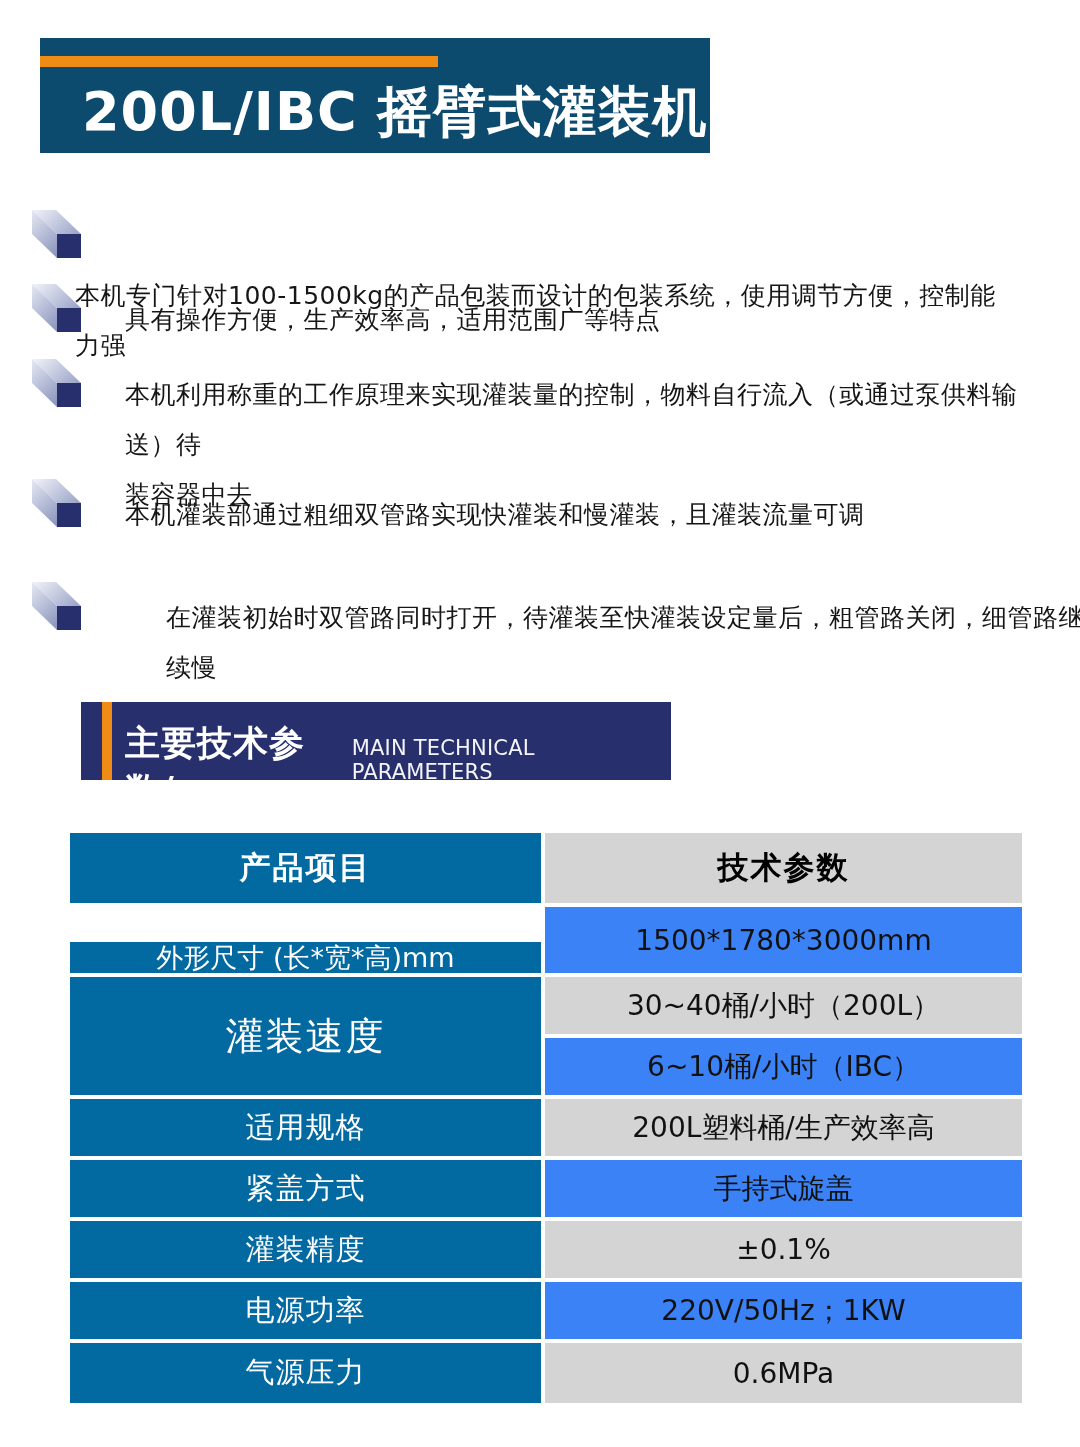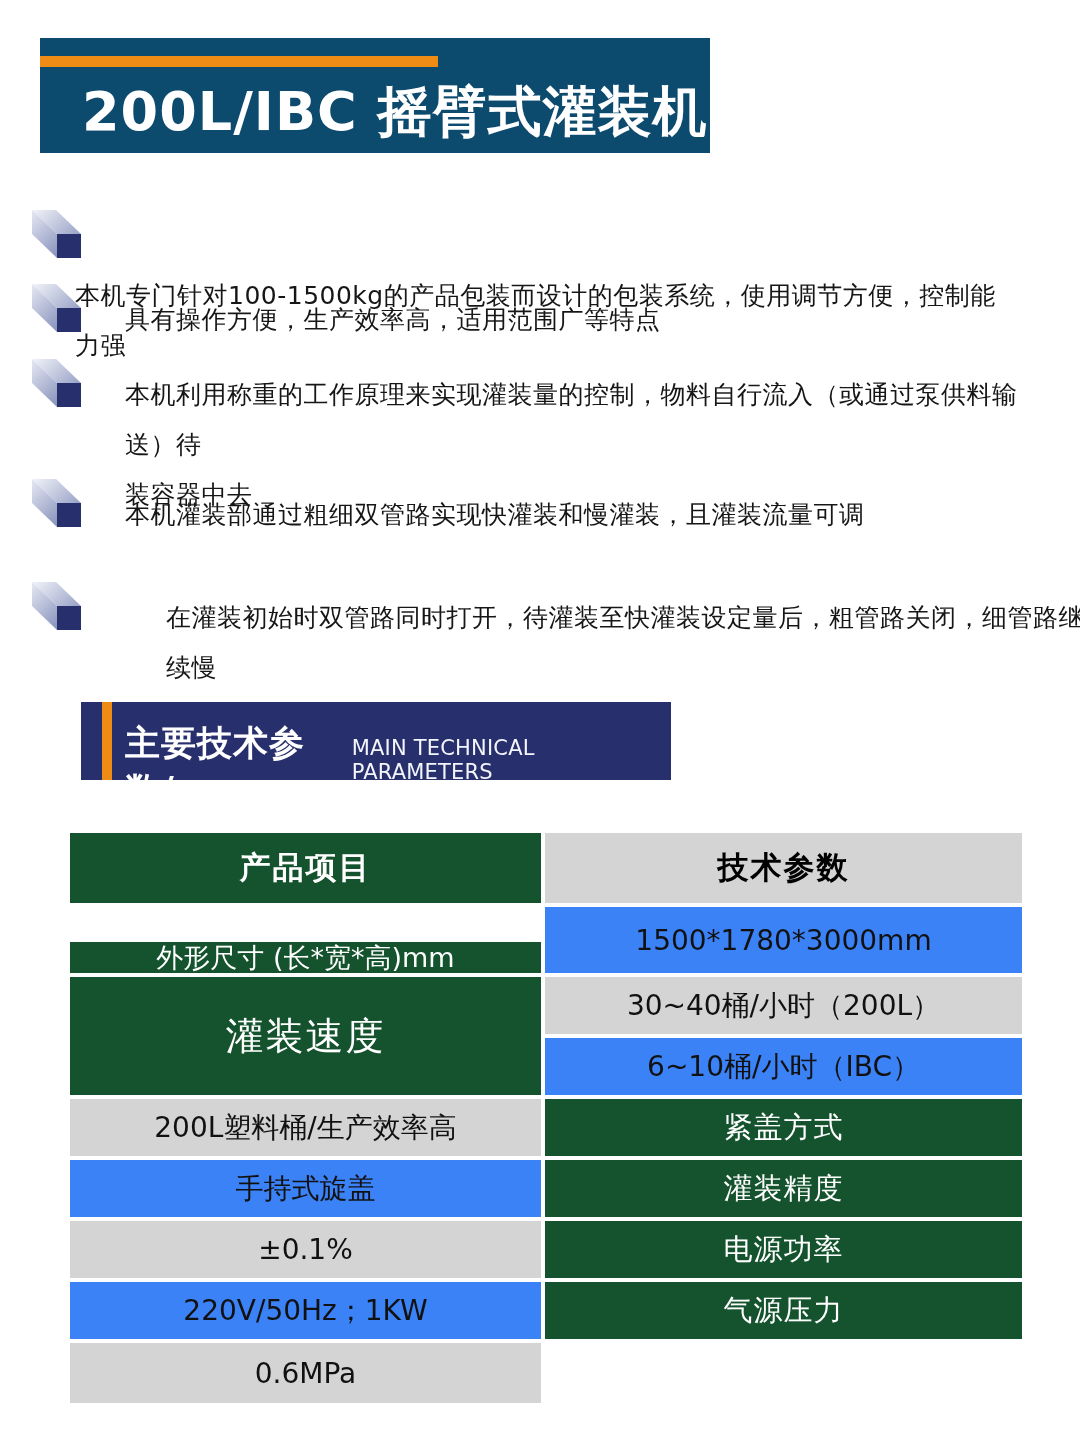--- a/index.html
+++ b/index.html
@@ -75,21 +75,21 @@
     width:952px;
     display:grid;
     grid-template-columns:471px 477px;
     grid-template-rows:70px 66px 57px 57px 57px 57px 57px 57px 60px;
     gap:4px;
   }
   .cell {
     display:flex; align-items:center; justify-content:center;
     text-align:center;
   }
-  .c-label { background:#14532d; color:#ffffff; font-size:29px; font-weight:500; letter-spacing:1px; }
+  .c-label { background:#0369a1; color:#ffffff; font-size:29px; font-weight:500; letter-spacing:1px; }
   .c-label.hdr { font-size:31px; font-weight:700; letter-spacing:2px; }
   .c-label.long { font-size:27px; letter-spacing:0;margin-top:35px; }
   .c-label.big  { font-size:38px; letter-spacing:2px; }
   .c-label.span2 { grid-row:span 2; }
   .c-value { color:#111111; font-size:28px; font-weight:500; }
   .c-value.hdr { font-size:31px; font-weight:700; color:#000000; letter-spacing:2px; }
   .bg-gray { background:#d4d4d4; }
   .bg-white { background:#3b82f6; }
 
   .defs-holder { position:absolute; width:0; height:0; overflow:hidden; }
@@ -173,20 +173,21 @@
     <div class="cell c-label hdr">产品项目</div>
     <div class="cell c-value hdr bg-gray">技术参数</div>
 
     <div class="cell c-label long">外形尺寸 (长*宽*高)mm</div>
     <div class="cell c-value bg-white">1500*1780*3000mm</div>
 
     <div class="cell c-label big span2">灌装速度</div>
     <div class="cell c-value bg-gray">30~40桶/小时（200L）</div>
     <div class="cell c-value bg-white">6~10桶/小时（IBC）</div>
 
+    <div class="cell c-label">适用规格</div>
     <div class="cell c-value bg-gray">200L塑料桶/生产效率高</div>
 
     <div class="cell c-label">紧盖方式</div>
     <div class="cell c-value bg-white">手持式旋盖</div>
 
     <div class="cell c-label">灌装精度</div>
     <div class="cell c-value bg-gray">±0.1%</div>
 
     <div class="cell c-label">电源功率</div>
     <div class="cell c-value bg-white">220V/50Hz；1KW</div>

